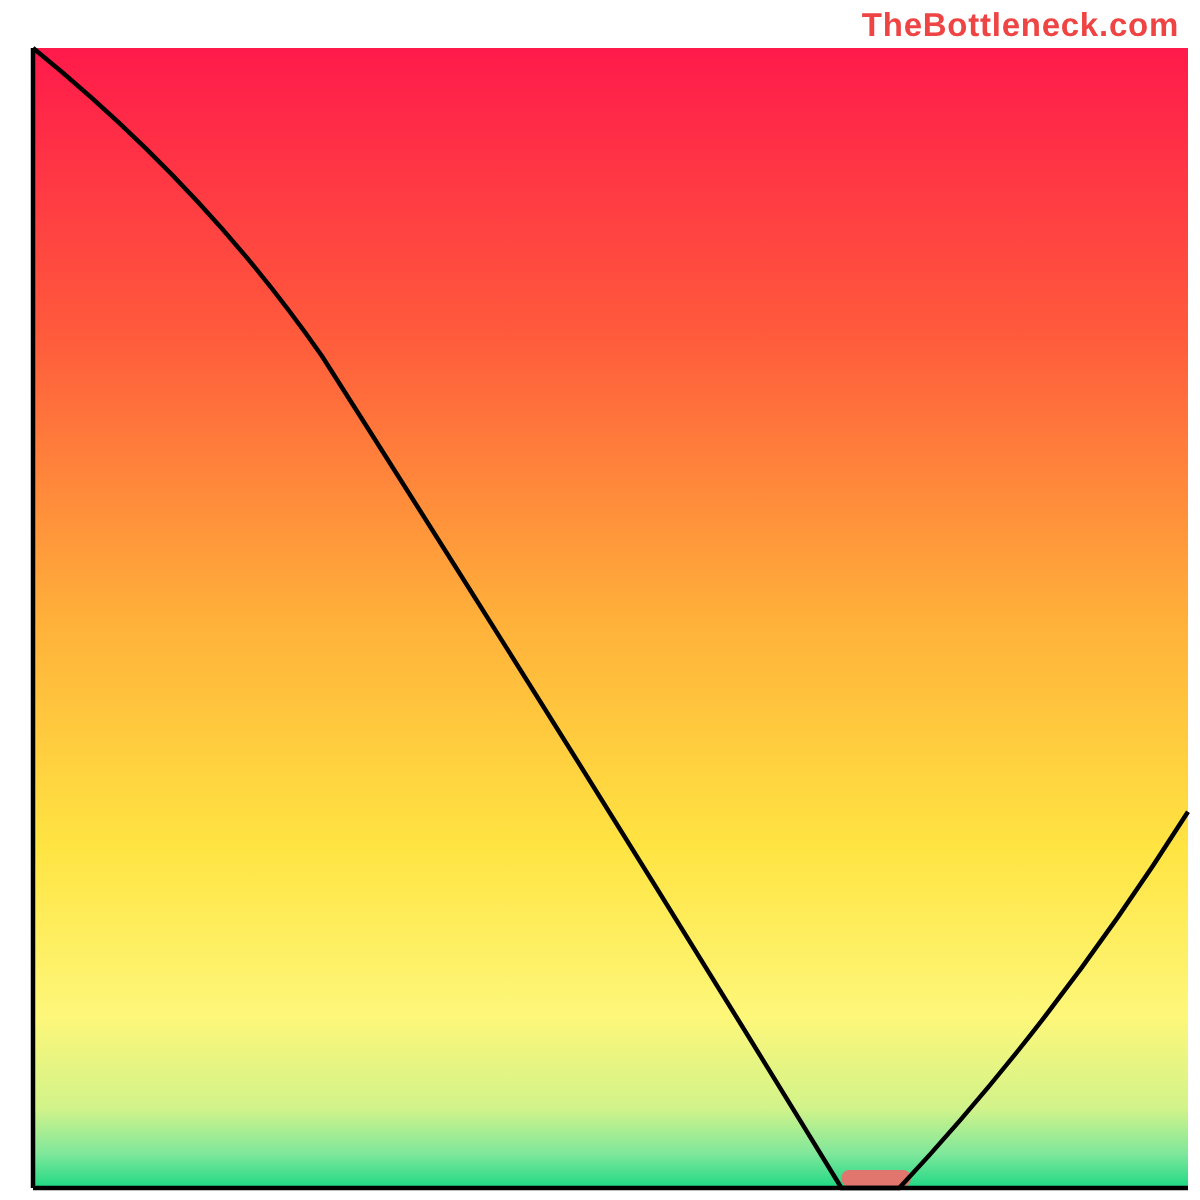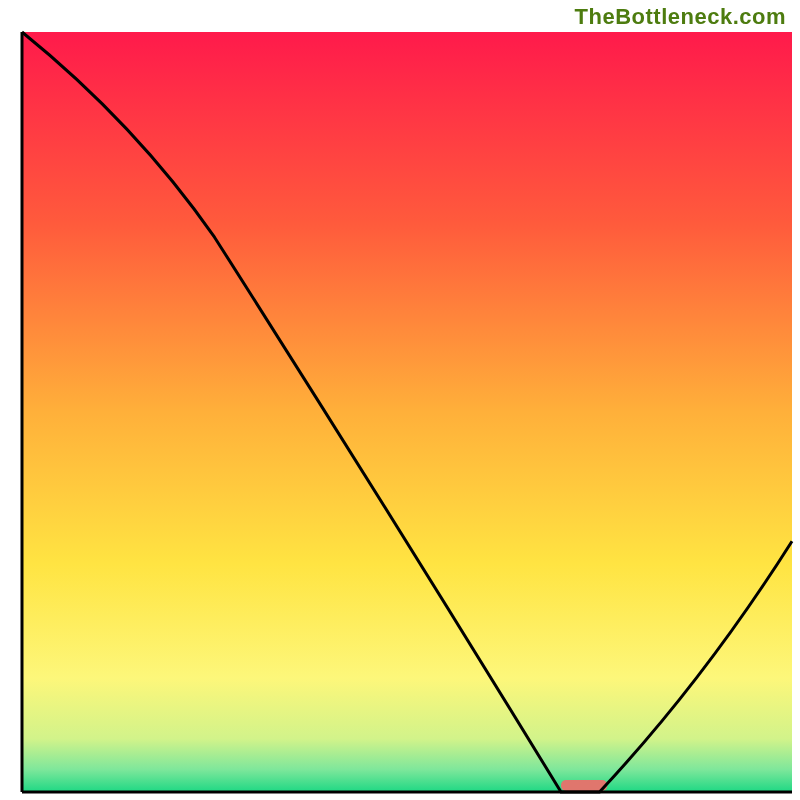--- a/index.html
+++ b/index.html
@@ -14,21 +14,21 @@
     position: relative;
     width: 800px;
     height: 800px;
   }
   .watermark {
     position: absolute;
     top: 4px;
     right: 14px;
     font-size: 22px;
     font-weight: 600;
-    color: #4d7c0f;
+    color: #ef4444;
     letter-spacing: 0.5px;
   }
   svg.chart {
     position: absolute;
     top: 0;
     left: 0;
   }
 </style>
 </head>
 <body>

